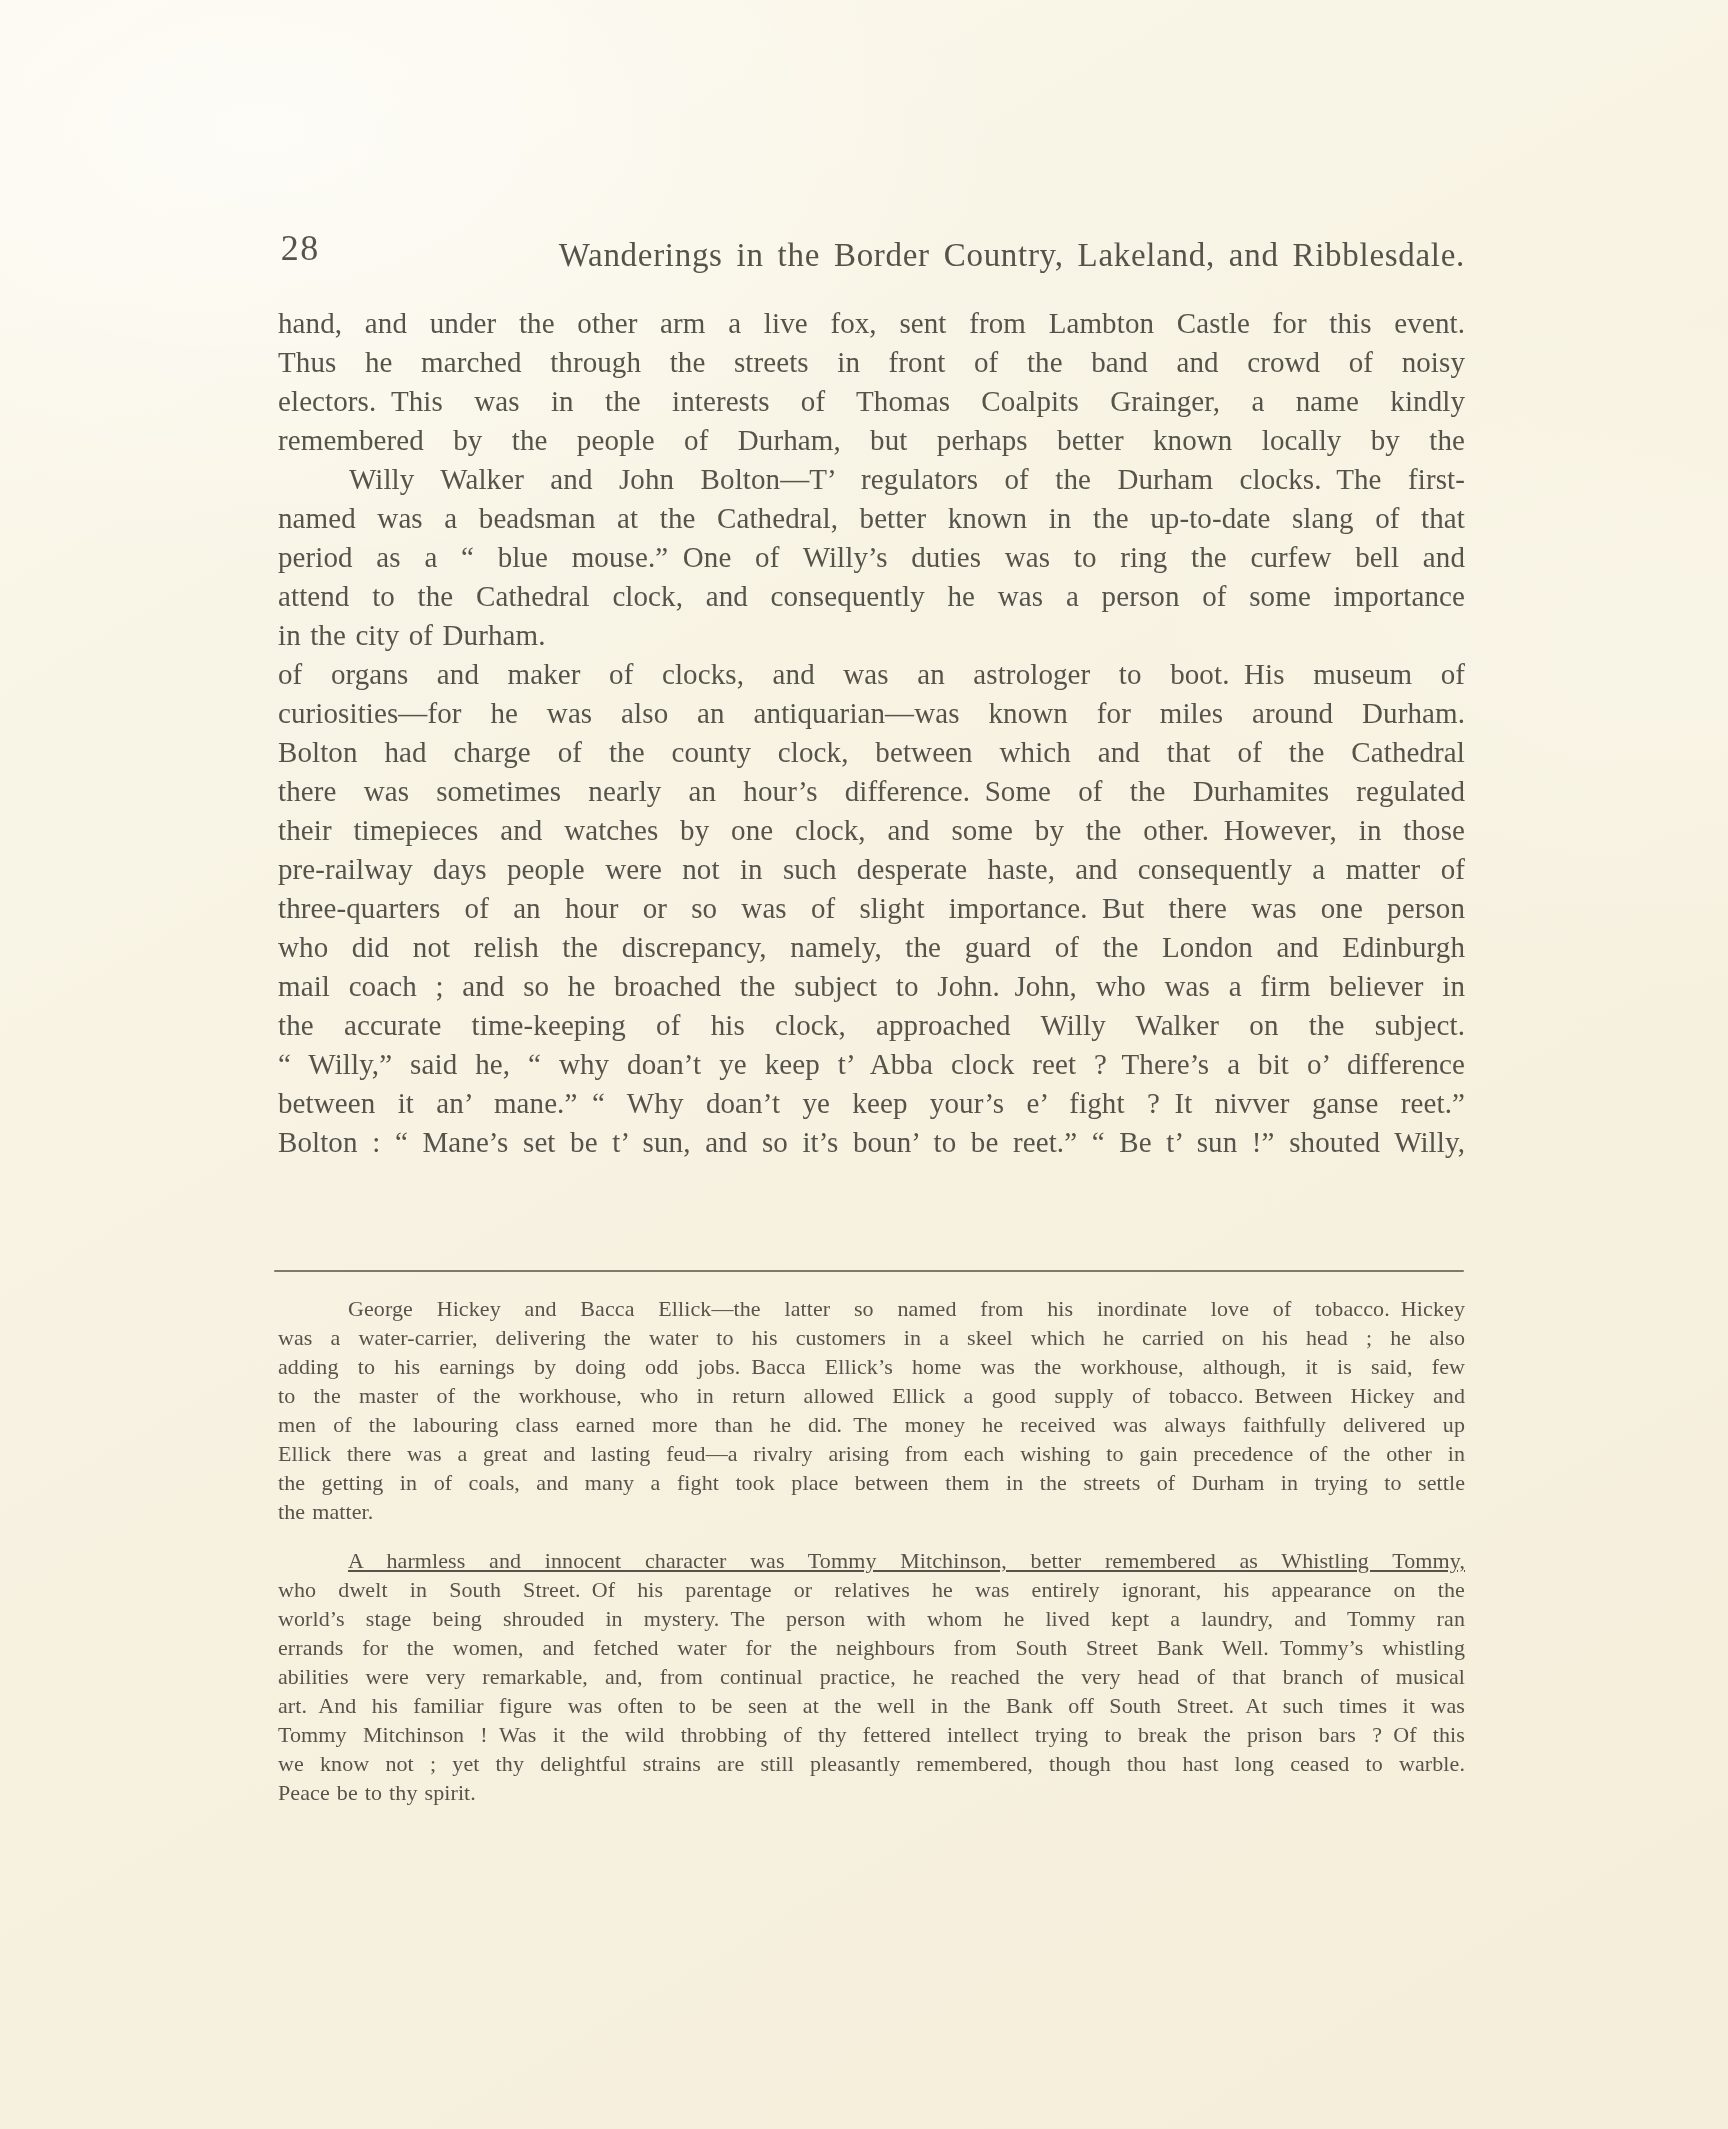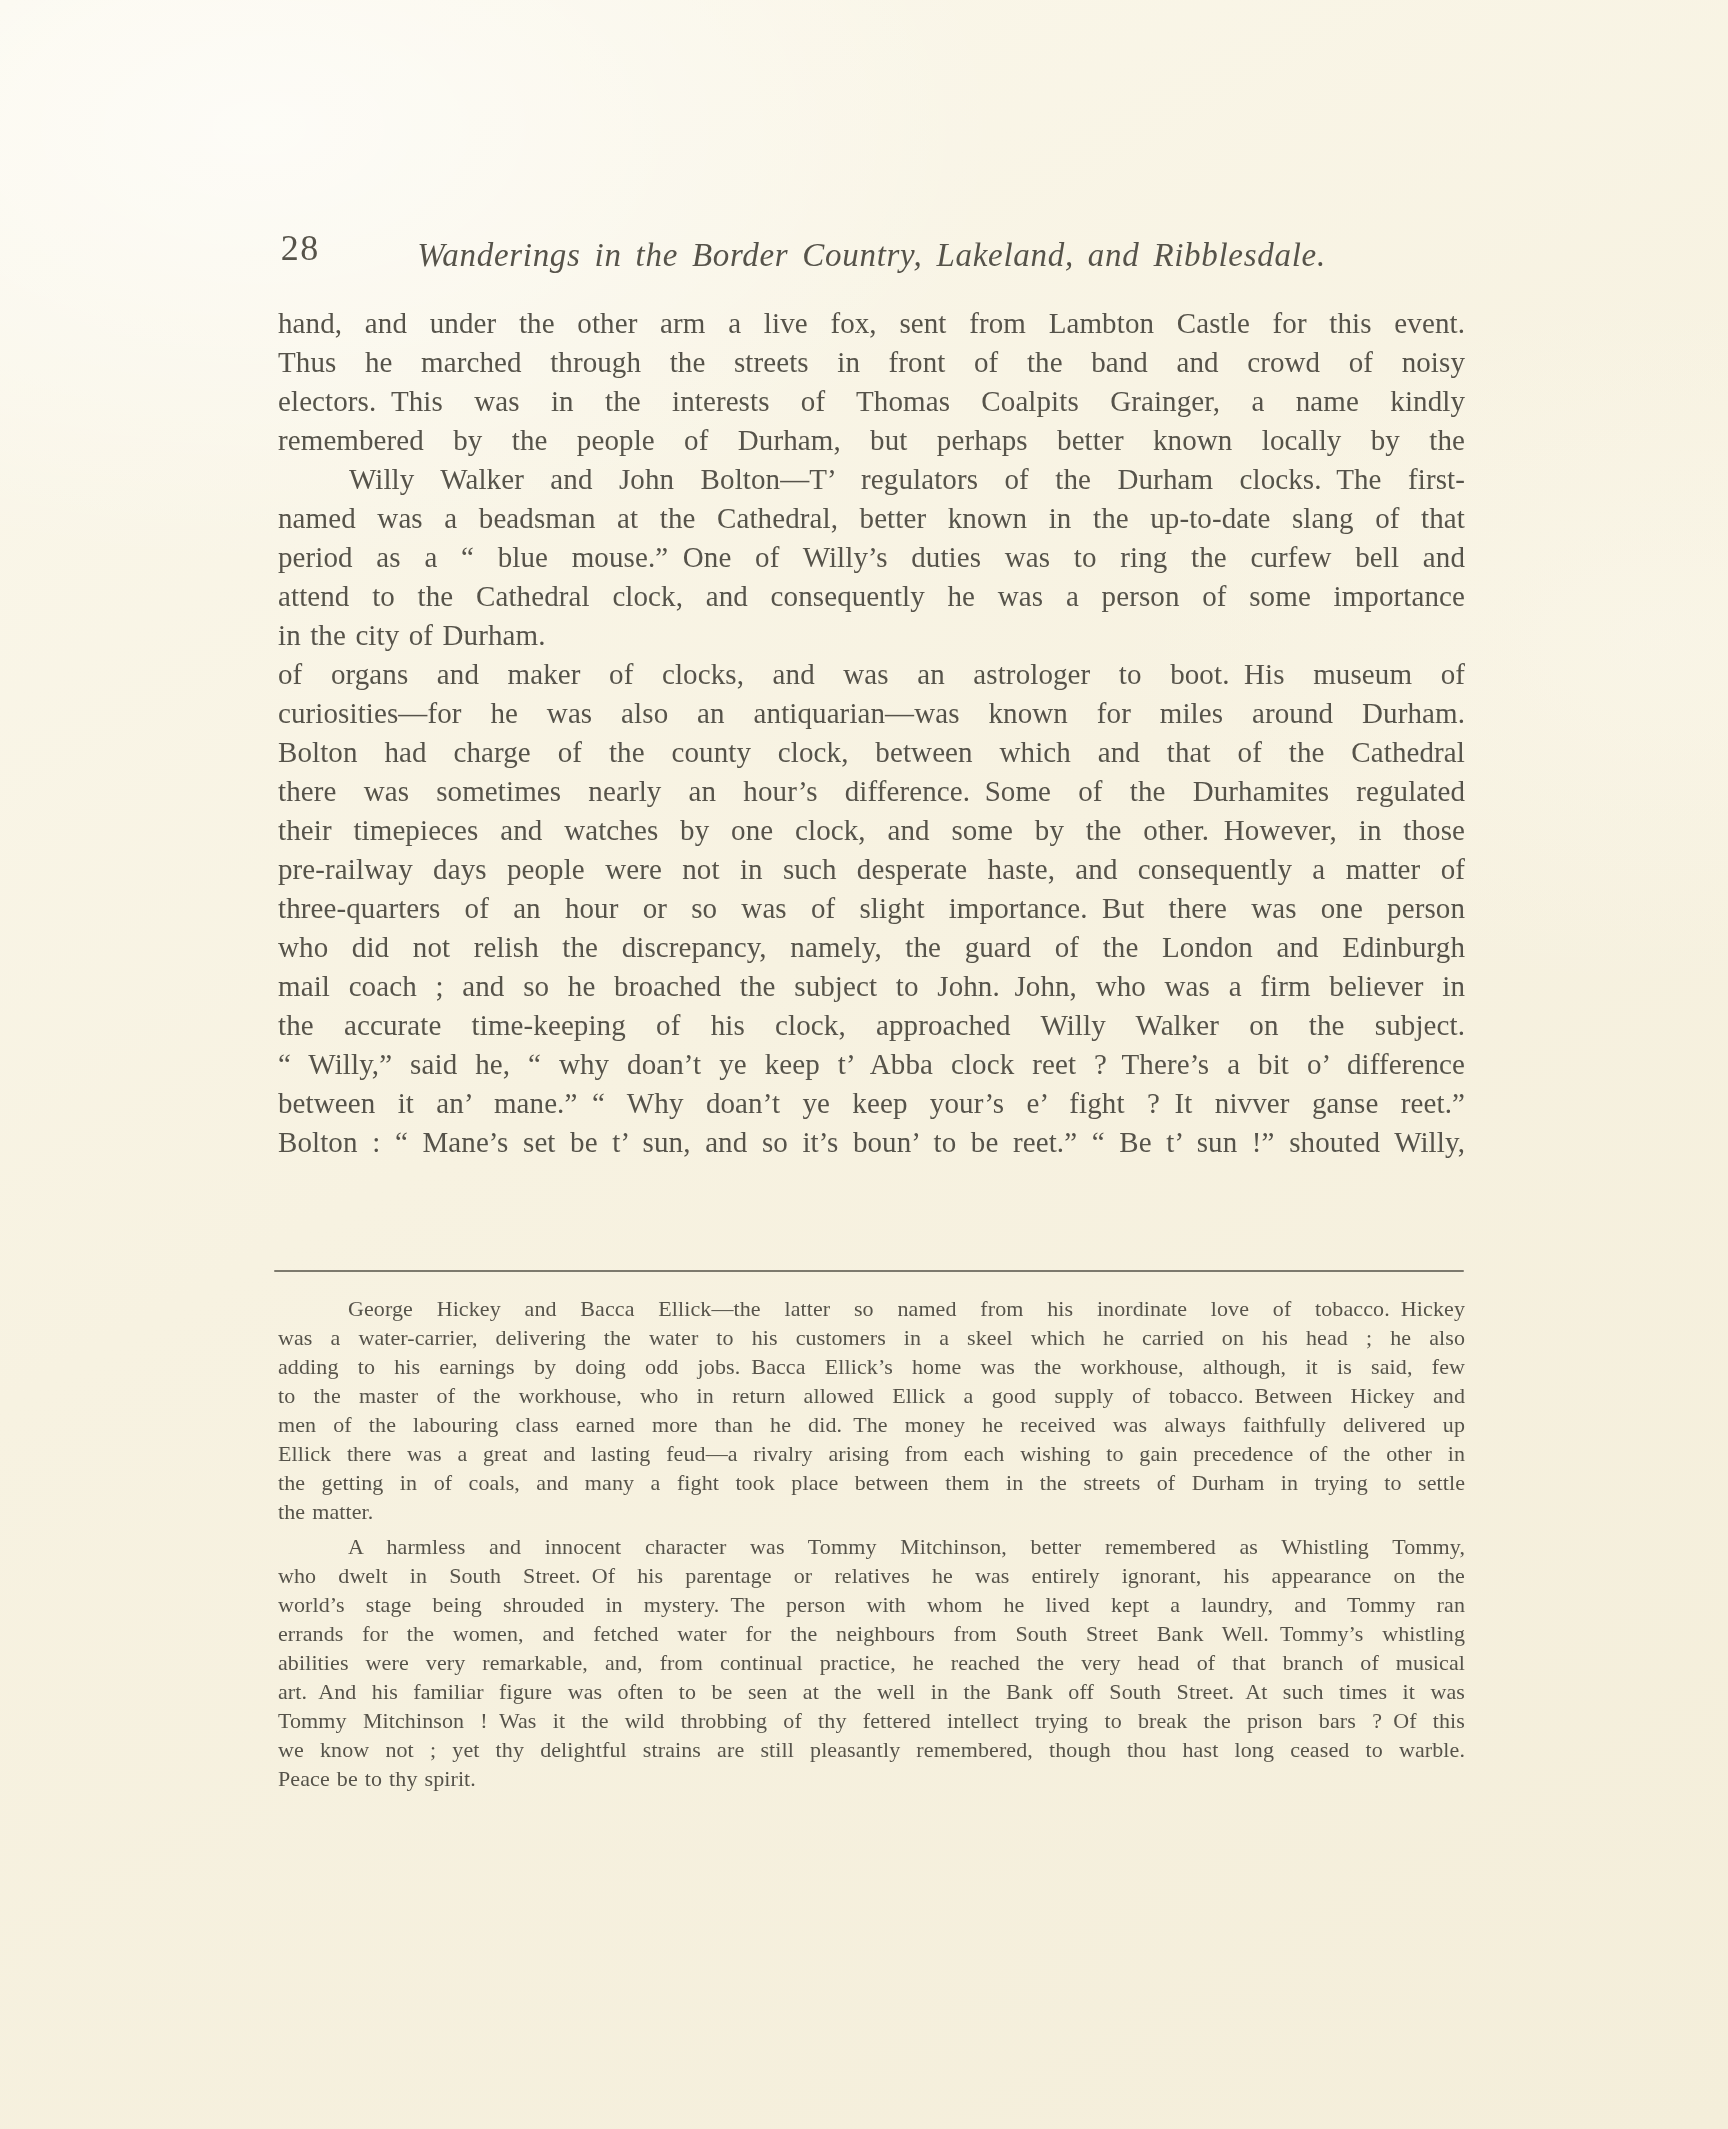--- a/index.html
+++ b/index.html
@@ -12,42 +12,42 @@
     position:absolute;inset:0;
     background:
       radial-gradient(1207px 710px at 15% 6%, rgba(255,255,255,.60), rgba(255,255,255,0) 62%),
       radial-gradient(994px 639px at 96% 30%, rgba(252,249,238,.45), rgba(252,249,238,0) 55%),
       linear-gradient(150deg,#fbf8ec 0%, #f7f2e1 45%, #f4eeda 100%);
     color:#56534a;
   }
   .running-head{position:absolute;left:278px;top:224px;width:1187px;height:51px;}
   .pagenum{position:absolute;left:2.8px;bottom:5.7px;font-size:36px;letter-spacing:1.4px;}
   .running-title{
-    position:absolute;left:0;right:0;bottom:1.4px;text-align:center;
-    font-style:italic;font-size:33px;letter-spacing:0.7px;word-spacing:5px;
+    position:absolute;left:0;right:0;bottom:1.4px;text-align:right;
+    font-size:33px;letter-spacing:0.7px;word-spacing:5px;
   }
   .body-text{
     position:absolute;left:278px;top:304px;width:1187px;
     font-size:29px;line-height:39px;word-spacing:2.1px;letter-spacing:0.1px;
   }
   .bline{text-align:justify;text-align-last:justify;overflow:hidden;}
   .bline.end{text-align-last:left;}
   .bline.indent{text-indent:71px;}
   .rule{
     position:absolute;left:274px;top:1270px;width:1190px;height:2.1px;
     background:#5e5b50;opacity:.8;border-radius:1.4px;
   }
   .footnote-text{
     position:absolute;left:278px;top:1294px;width:1187px;
     font-size:22px;line-height:29px;word-spacing:1.4px;letter-spacing:0.1px;
   }
   .fline{text-align:justify;text-align-last:justify;overflow:hidden;}
   .fline.end{text-align-last:left;}
   .fline.indent{text-indent:70px;}
-  .fline.indent:not(:first-child){margin-top:6px;}
+  .fline.indent:not(:first-child){margin-top:20px;text-decoration:underline;}
 </style>
 </head>
 <body>
 
 <div class="sheet">
 
   <header class="running-head">
     <span class="pagenum">28</span>
     <div class="running-title">Wanderings in the Border Country, Lakeland, and Ribblesdale.</div>
   </header>

